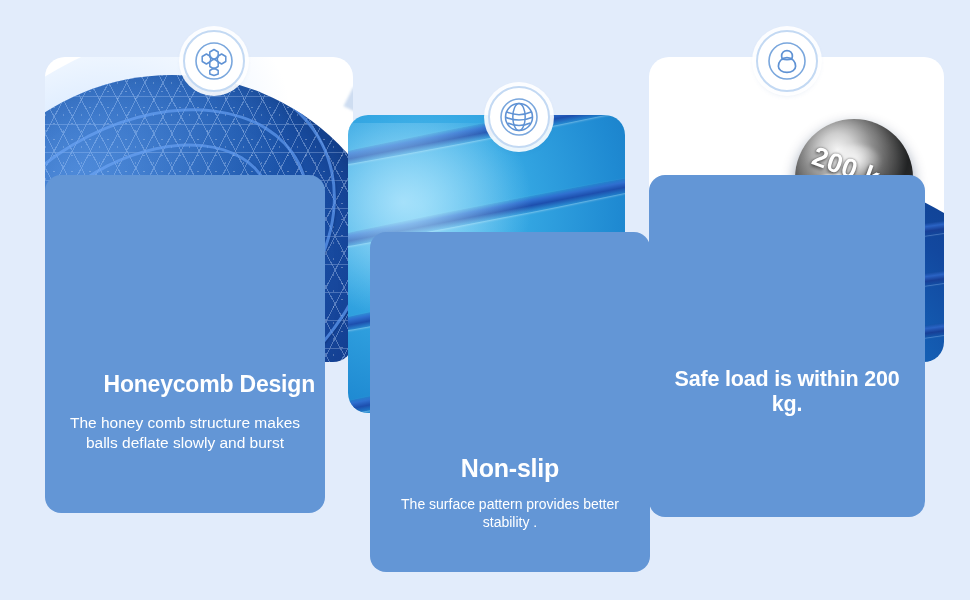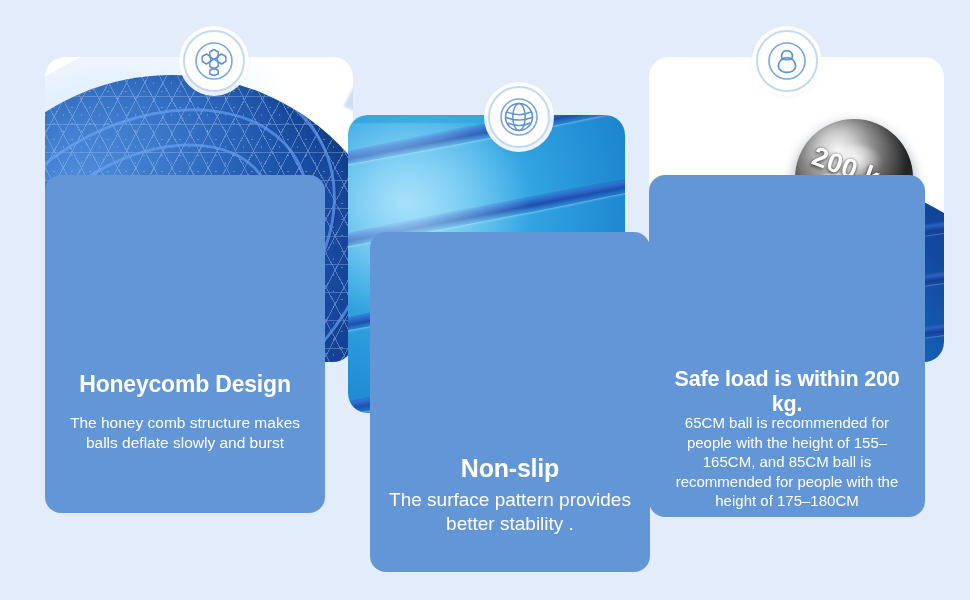--- a/index.html
+++ b/index.html
@@ -40,24 +40,24 @@
     padding:0 10px;
     box-sizing:border-box;
   }
   .cap-body{
     font-weight:normal;
     line-height:1.28;
     position:absolute;left:0;right:0;
     padding:0 14px;
     box-sizing:border-box;
   }
-  #cap1 .cap-title{top:196px;font-size:23px;}
+  #cap1 .cap-title{top:196px;font-size:23px;text-align:right;}
   #cap1 .cap-body{top:238px;font-size:15.5px;}
   #cap2 .cap-title{top:222px;font-size:25px;}
-  #cap2 .cap-body{top:256px;font-size:19px;}
+  #cap2 .cap-body{top:264px;font-size:14px;}
   #cap3 .cap-title{top:192px;font-size:21.5px;}
   #cap3 .cap-body{top:238px;font-size:15px;line-height:1.3;}
 
   
   .card{
     position:absolute;
     background:#ffffff;
     border-radius:20px;
     overflow:hidden;
   }
@@ -308,21 +308,20 @@
       <div id="weight">
         <div class="blob-c"></div>
         <div class="blob-a"></div>
         <div class="blob-b"></div>
         <div class="wlabel">200 kg</div>
       </div>
     </div>
 
     <div class="caption" id="cap3">
       <div class="cap-title">Safe load is within 200 kg.</div>
-      <div class="cap-body">65CM ball is recommended for people with the height of 155–165CM, and 85CM ball is recommended for people with the height of 175–180CM</div>
     </div>
 
     <div class="badge" id="badge3">
       <svg width="40" height="40" viewBox="0 0 40 40" aria-hidden="true">
         <circle cx="20" cy="20" r="18" fill="none" stroke="#7aa7dd" stroke-width="1.6"></circle>
         <path d="M14.6 15.2 c0-3.4 2.3-5.6 5.4-5.6 s5.4 2.2 5.4 5.6 c0 1.4-0.6 2.4-1.4 3.1 M16 18.3 c-0.8-0.7-1.4-1.7-1.4-3.1" fill="none" stroke="#5f92d4" stroke-width="1.7" stroke-linecap="round"></path>
         <path d="M20 16.6 c5.4 0 8.6 4.2 8.6 8.6 c0 3.6-3.6 6.2-8.6 6.2 s-8.6-2.6-8.6-6.2 c0-4.4 3.2-8.6 8.6-8.6 z" fill="none" stroke="#5f92d4" stroke-width="1.7"></path>
         <path d="M14.4 17.6 q5.6 2.4 11.2 0" fill="none" stroke="#5f92d4" stroke-width="1.5"></path>
       </svg>
     </div>

